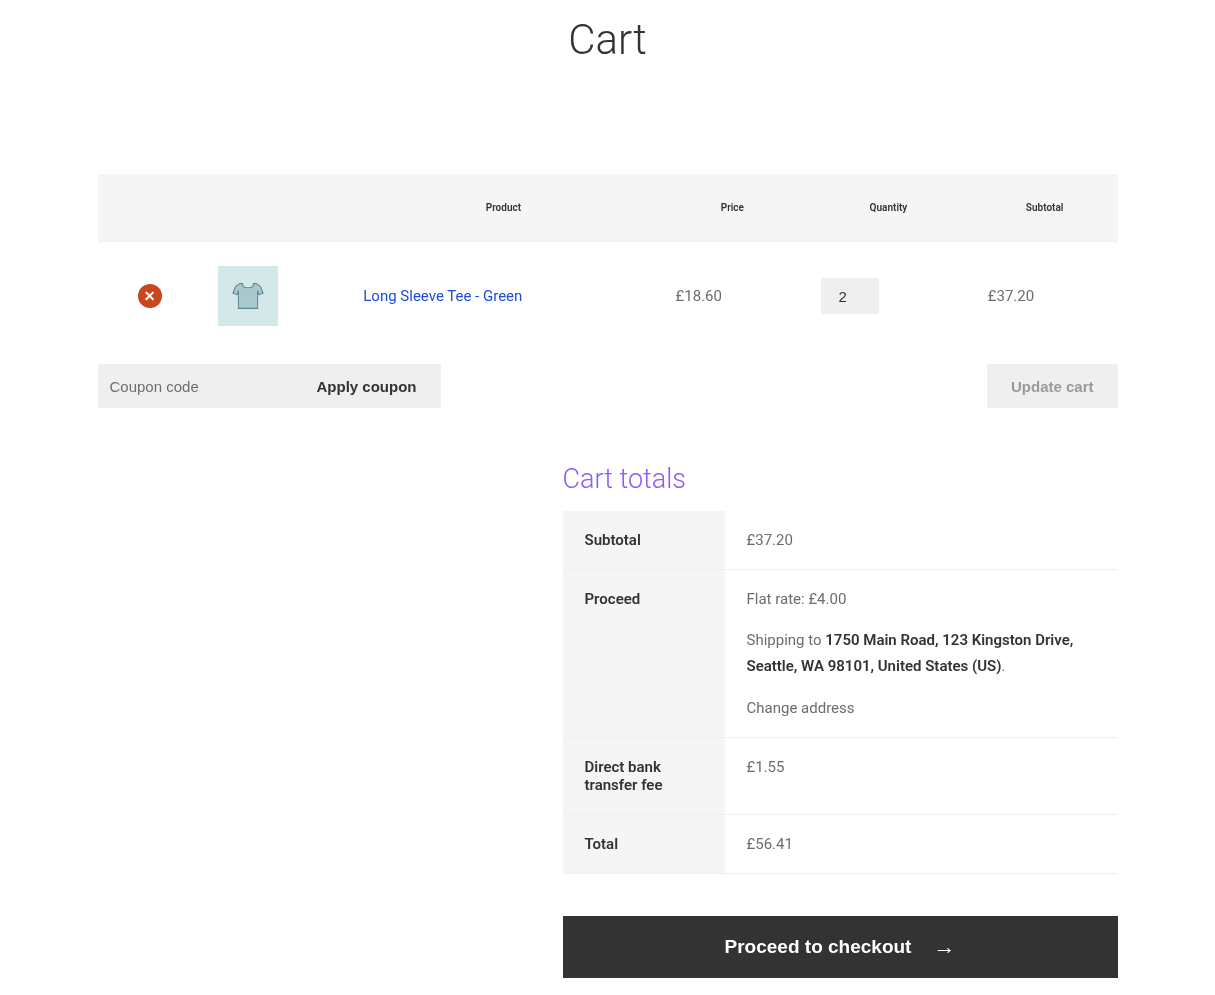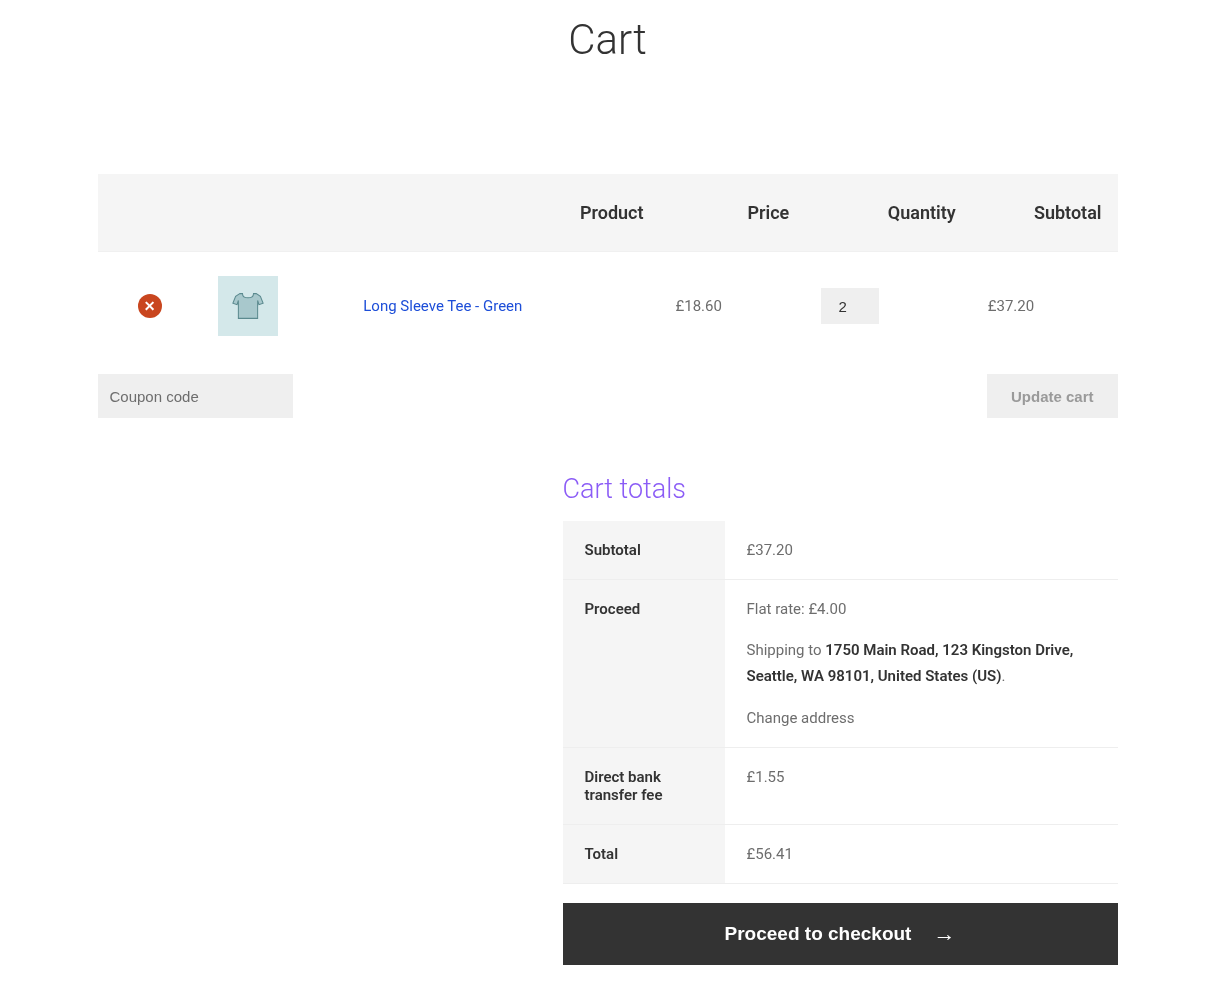--- a/index.html
+++ b/index.html
@@ -26,24 +26,24 @@
       margin-top: 15px;
       margin-bottom: 110px;
     }
     table.cart-table {
       width: 100%;
       border-collapse: collapse;
       margin-bottom: 0;
     }
     table.cart-table thead th {
       background: #f5f5f5;
-      text-align: right;
+      text-align: center;
       padding: 28px 16px;
       font-weight: 600;
-      font-size: 18px;
+      font-size: 10px;
       color: #333;
     }
     table.cart-table thead th.col-remove {
       width: 100px;
     }
     table.cart-table thead th.col-thumb {
       width: 140px;
     }
     table.cart-table thead th.col-product {
       width: 300px;
@@ -188,21 +188,21 @@
       height: 62px;
       background: #333;
       color: #fff;
       border: none;
       font-size: 19px;
       font-weight: 700;
       align-items: center;
       justify-content: center;
       gap: 22px;
       cursor: pointer;
-      margin-top: 19px;
+      margin-top: 42px;
     }
     .arrow-icon {
       display: inline-block;
       font-size: 22px;
       line-height: 1;
     }
   </style>
 </head>
 <body>
 
@@ -244,20 +244,21 @@
           <input type="number" class="qty-input" value="2" style="">
         </td>
         <td>£37.20</td>
       </tr>
     </tbody>
   </table>
 
   <div class="cart-actions">
     <div class="coupon-row">
       <input type="text" class="coupon-input" placeholder="Coupon code" style="">
+      <button class="btn">Apply coupon</button>
     </div>
     <button class="btn disabled">Update cart</button>
   </div>
 
   <div class="cart-totals-wrap">
     <h2>Cart totals</h2>
     <table class="totals-table">
       <tbody>
           <tr>
         <th>Subtotal</th>

